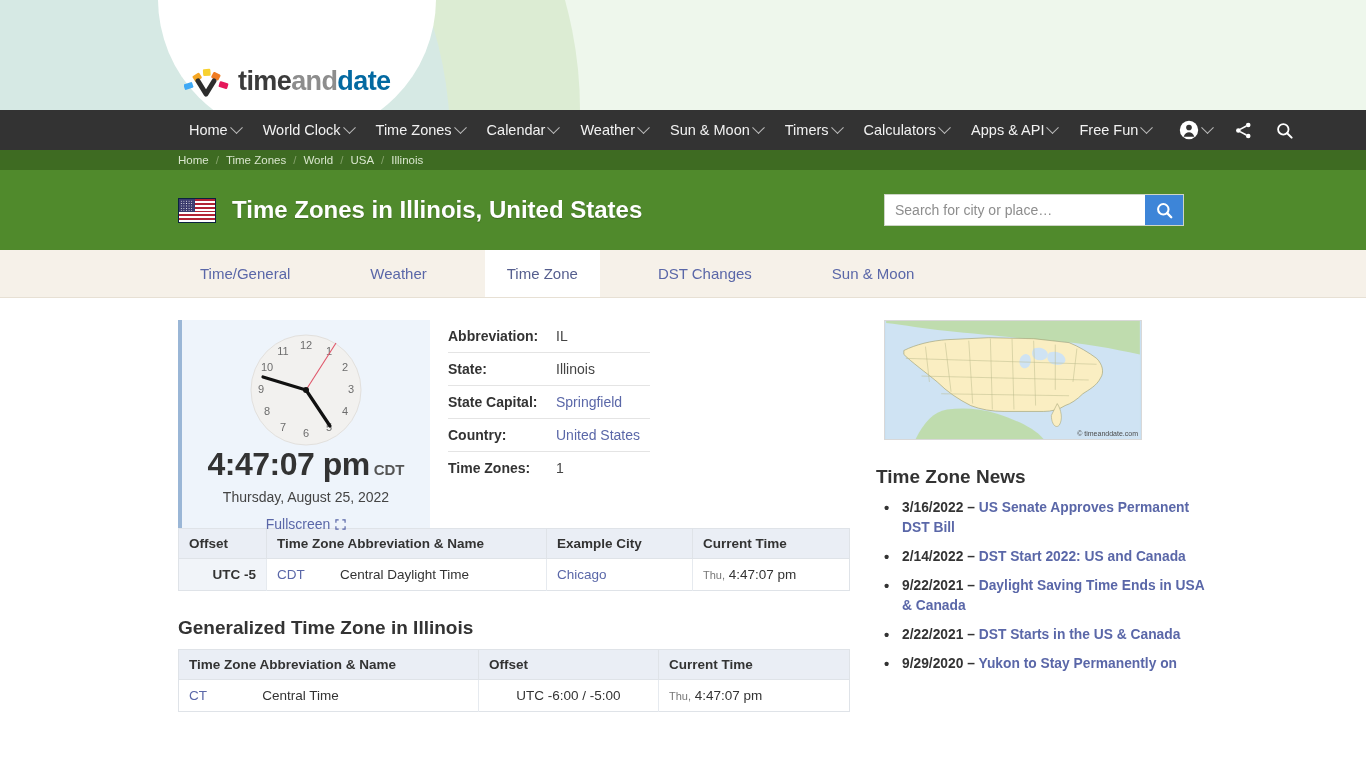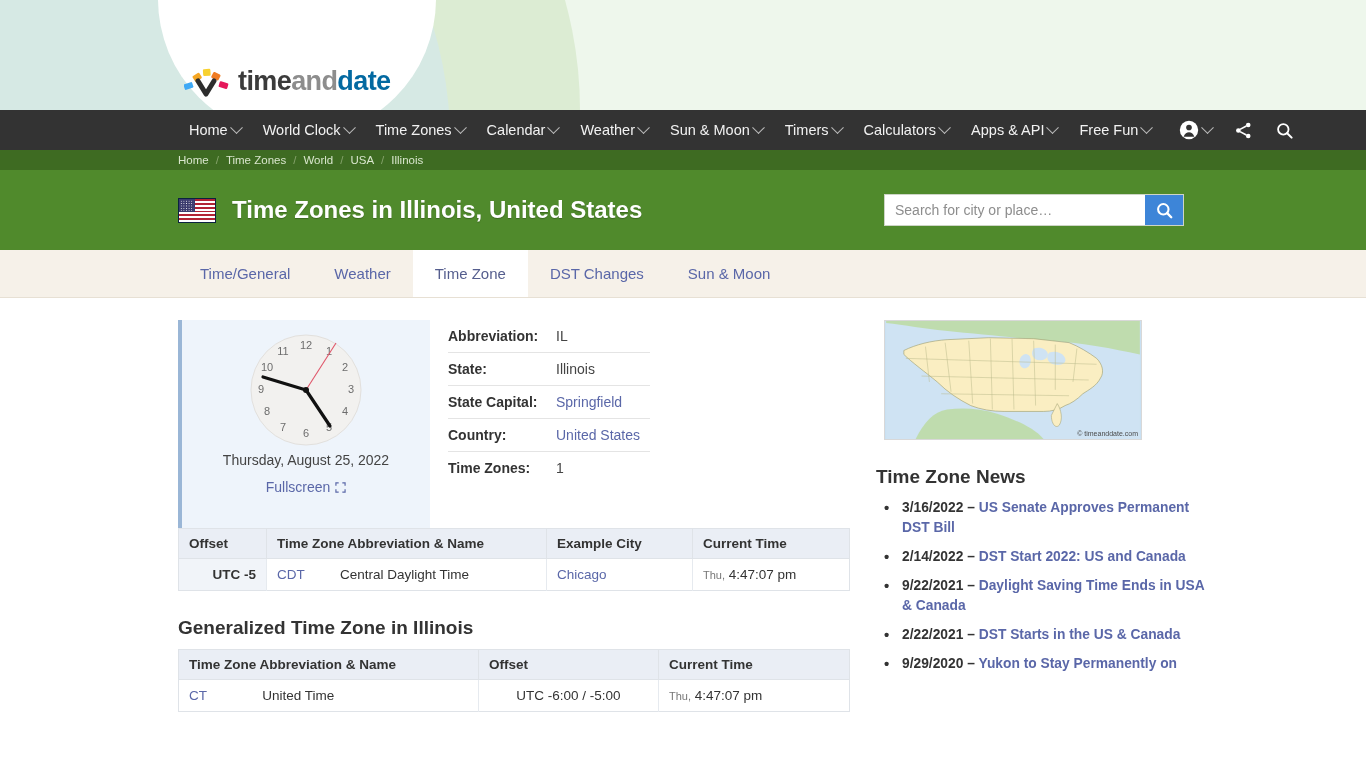--- a/index.html
+++ b/index.html
@@ -166,20 +166,21 @@
     cursor: pointer;
   }
 
   
   .tabsbar {
     background: #f6f1e9;
     height: 48px;
     display: flex; align-items: stretch;
     padding-left: 178px;
     border-bottom: 1px solid #e7e0d4;
+    gap: 36px;
   }
   .tab {
     display: flex; align-items: center;
     padding: 0 22px;
     font-size: 15px;
     color: #5a67a8;
     cursor: pointer;
   }
   .tab.active {
     background: #ffffff;
@@ -487,20 +488,23 @@
 
           <line x1="62" y1="62" x2="86" y2="98" stroke="#111" stroke-width="3.2" stroke-linecap="round"></line>
 
           <line x1="62" y1="62" x2="19" y2="49" stroke="#111" stroke-width="3.2" stroke-linecap="round"></line>
 
           <line x1="62" y1="62" x2="92" y2="15" stroke="#e0566a" stroke-width="1.1"></line>
           <circle cx="62" cy="62" r="3" fill="#111"></circle>
         </svg>
 
         <div class="digital">
+          <div>
+            <span class="big">4:47:07 pm</span><span class="tz">CDT</span>
+          </div>
           <div class="date">Thursday, August 25, 2022</div>
           <div class="fs">
             <span>Fullscreen</span>
             <svg width="11" height="11" viewBox="0 0 12 12">
               <path d="M1 4 V1 H4 M8 1 H11 V4 M11 8 V11 H8 M4 11 H1 V8" fill="none" stroke="#5a67a8" stroke-width="1.3"></path>
             </svg>
           </div>
         </div>
       </div>
 
@@ -563,21 +567,21 @@
           <th style="width:300px">Time Zone Abbreviation &amp; Name</th>
           <th style="width:180px">Offset</th>
           <th>Current Time</th>
         </tr>
       </thead>
       <tbody>
         <tr>
           <td>
             <a>CT</a>
             <span style="display:inline-block;width:48px"></span>
-            <span>United Time</span>
+            <span>Central Time</span>
           </td>
           <td style="text-align:center">UTC -6:00 / -5:00</td>
           <td>
             <span class="daysm">Thu,</span>
             <span>4:47:07 pm</span>
           </td>
         </tr>
       </tbody>
     </table>
   </div>

